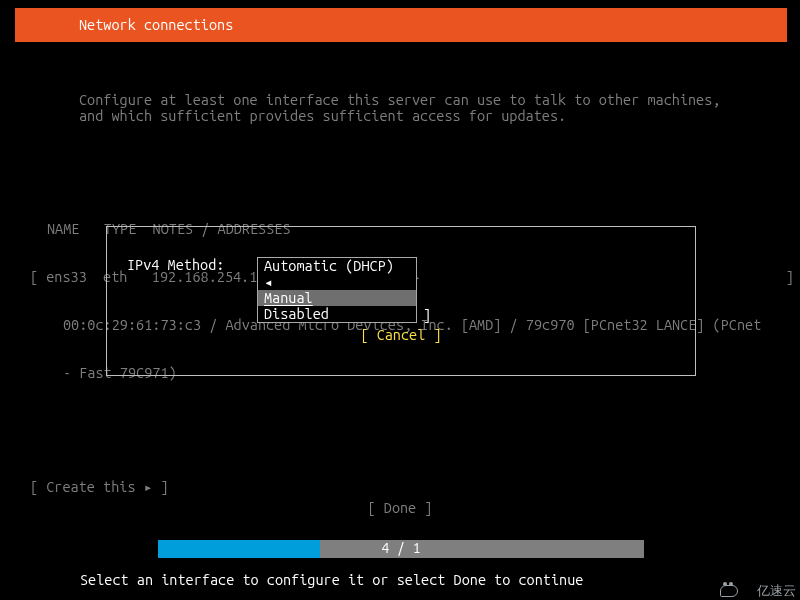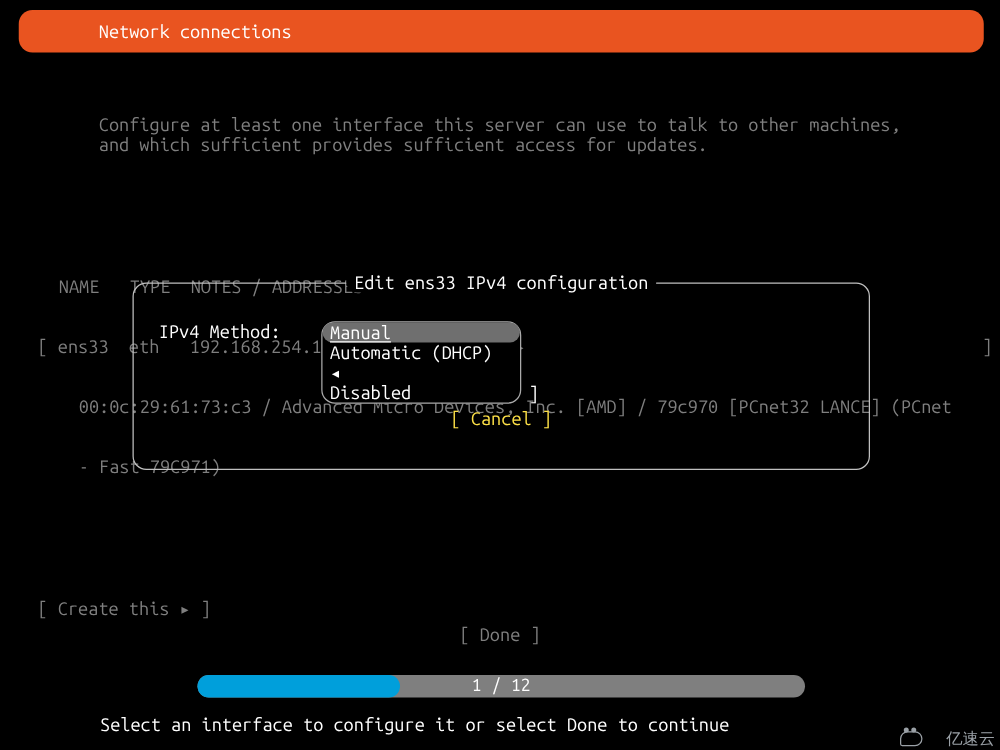--- a/index.html
+++ b/index.html
@@ -1,15 +1,15 @@
 <!DOCTYPE html>
 <html><head>
 <meta charset="utf-8">
 <style>
-  * { margin:0; padding:0; box-sizing:border-box;border-radius:11px; }
+  * { margin:0; padding:0; box-sizing:border-box; }
   body {
     background:#000;
     font-family: "Ubuntu Mono","DejaVu Sans Mono",Consolas,monospace;
     font-size:14.5px;
     line-height:1.1;
     color:#ffffff;
     width:800px;
     height:600px;
     overflow:hidden;
     position:relative;
@@ -164,40 +164,39 @@
     <div class="table-header dim">NAME   TYPE  NOTES / ADDRESSES</div>
     <div class="row1 dim">[ ens33  eth   192.168.254.128/24 (from dhcp)  ▸                                             ]</div>
     <div class="notes dim">00:0c:29:61:73:c3 / Advanced Micro Devices, Inc. [AMD] / 79c970 [PCnet32 LANCE] (PCnet</div>
     <div class="notes dim">- Fast 79C971)</div>
   </div>
 
   <div class="create-bond dim">[ Create this ▸ ]</div>
 </div>
 
 <div class="dialog">
-  <div class="dialog-title"><span>Edit ens33 IPv4 configuration</span></div>
   <div class="dialog-body">
     <div class="method-label">IPv4 Method:</div>
     <div class="dropdown">
+      <div class="opt">Automatic (DHCP) ◂</div>
       <div class="opt sel">Manual</div>
-      <div class="opt">Automatic (DHCP) ◂</div>
       <div class="opt">Disabled</div>
     </div>
     <div class="caret-box">]</div>
   </div>
   <div class="cancel-row">[ Cancel    ]</div>
 </div>
 
 <div class="bottom-buttons">
   <div>[ Done       ]</div>
 </div>
 
 <div class="progress-wrap">
   <div class="progress-fill" style="width:33.3%"></div>
-  <div class="progress-label">1 / 12</div>
+  <div class="progress-label">4 / 1</div>
 </div>
 
 <div class="hint">Select an interface to configure it or select Done to continue</div>
 
 <div class="watermark">
   <span class="logo"></span>
   <span>亿速云</span>
 </div>
 
 </body></html>

